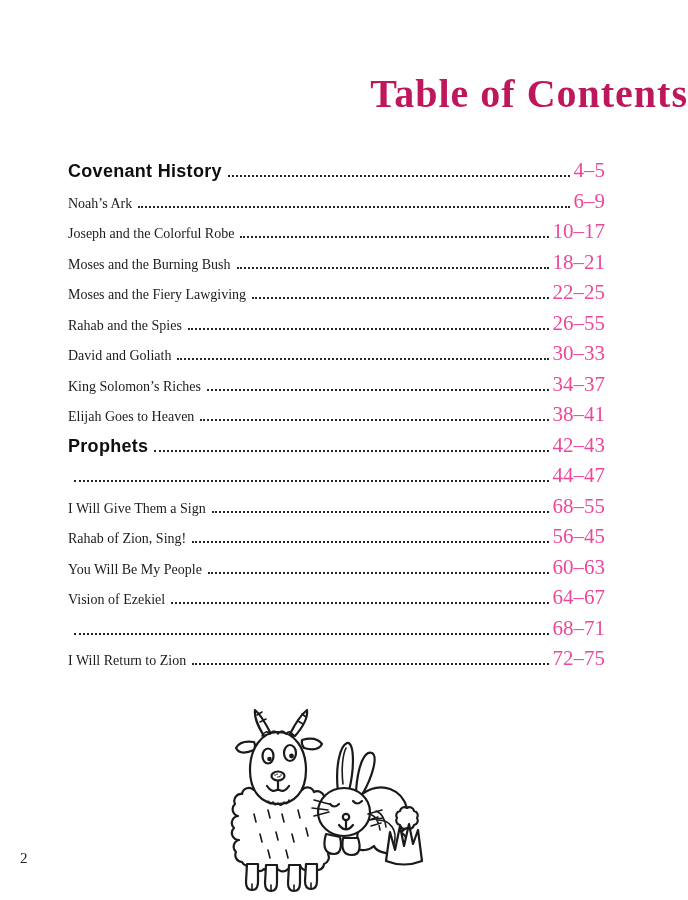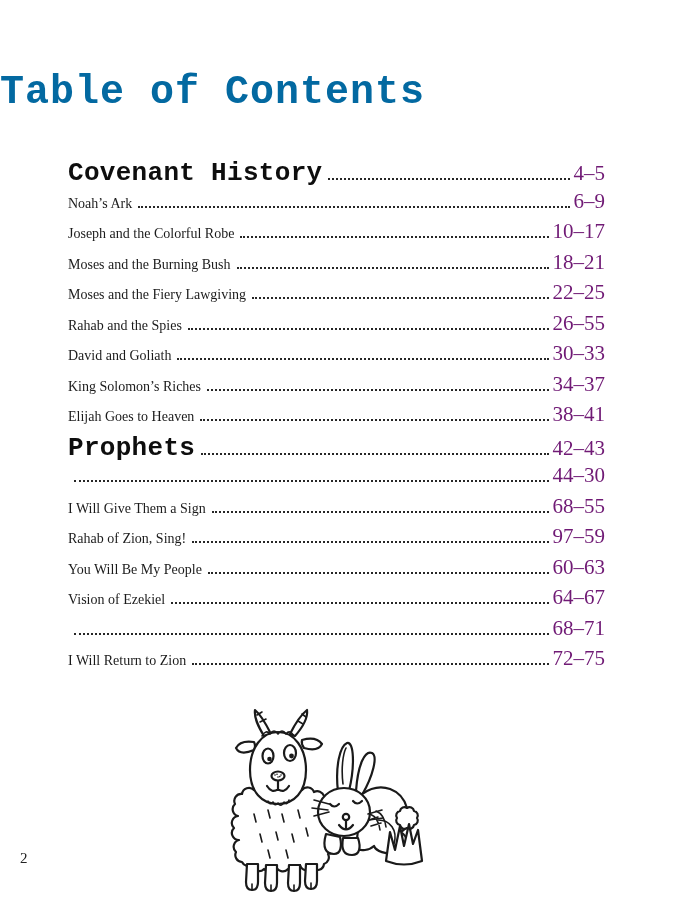--- a/index.html
+++ b/index.html
@@ -1,33 +1,33 @@
 <!DOCTYPE html>
 <html><head>
 <meta charset="utf-8">
 <style>
   html,body{margin:0;padding:0;background:#ffffff;}
   .page{
     position:relative;width:688px;height:900px;background:#ffffff;
     font-family:"Liberation Serif",serif;color:#1b1b1b;overflow:hidden;
   }
   .title{
-    position:absolute;top:70px;left:0;width:100%;text-align:left;
-    font-family:Liberation Mono, monospace;font-weight:700;font-size:40px;
-    letter-spacing:1px;color:#0369a1;
+    position:absolute;top:70px;left:0;width:100%;text-align:right;
+    font-family:Liberation Serif, serif;font-weight:700;font-size:40px;
+    letter-spacing:1px;color:#be185d;
   }
   .toc{position:absolute;left:68px;top:158px;width:537px;}
   .toc-row{display:flex;align-items:baseline;height:30.5px;}
   .entry-label{font-size:14px;white-space:nowrap;color:#1b1b1b;}
   .toc-row.section .entry-label{
-    font-family:Liberation Mono, monospace;font-weight:700;font-size:26px;
+    font-family:Liberation Sans, sans-serif;font-weight:700;font-size:18px;
     letter-spacing:.3px;color:#0e0e0e;
   }
   .leader{flex:1;height:0;border-bottom:2.4px dotted #262626;margin:0 4px 0 6px;}
-  .entry-pages{font-size:21px;white-space:nowrap;color:#701a75;}
+  .entry-pages{font-size:21px;white-space:nowrap;color:#ec4899;}
   .illustration{position:absolute;left:210px;top:698px;}
   .page-number{position:absolute;left:20px;top:850px;font-size:15px;color:#222;}
   svg .ln{fill:none;stroke:#1a1a1a;stroke-width:2.2;stroke-linecap:round;stroke-linejoin:round;}
   svg .fw{fill:#ffffff;stroke:#1a1a1a;stroke-width:2.2;stroke-linecap:round;stroke-linejoin:round;}
   svg .thin{fill:none;stroke:#1a1a1a;stroke-width:1.6;stroke-linecap:round;stroke-linejoin:round;}
   svg .dot{fill:#1a1a1a;stroke:none;}
 </style>
 </head>
 <body>
 
@@ -81,31 +81,31 @@
         <span class="leader"></span>
         <span class="entry-pages">38–41</span>
       </div>
     <div class="toc-row section">
         <span class="entry-label">Prophets</span>
         <span class="leader"></span>
         <span class="entry-pages">42–43</span>
       </div>
     <div class="toc-row item">
         <span class="leader"></span>
-        <span class="entry-pages">44–30</span>
+        <span class="entry-pages">44–47</span>
       </div>
     <div class="toc-row item">
         <span class="entry-label">I Will Give Them a Sign</span>
         <span class="leader"></span>
         <span class="entry-pages">68–55</span>
       </div>
     <div class="toc-row item">
         <span class="entry-label">Rahab of Zion, Sing!</span>
         <span class="leader"></span>
-        <span class="entry-pages">97–59</span>
+        <span class="entry-pages">56–45</span>
       </div>
     <div class="toc-row item">
         <span class="entry-label">You Will Be My People</span>
         <span class="leader"></span>
         <span class="entry-pages">60–63</span>
       </div>
     <div class="toc-row item">
         <span class="entry-label">Vision of Ezekiel</span>
         <span class="leader"></span>
         <span class="entry-pages">64–67</span>

